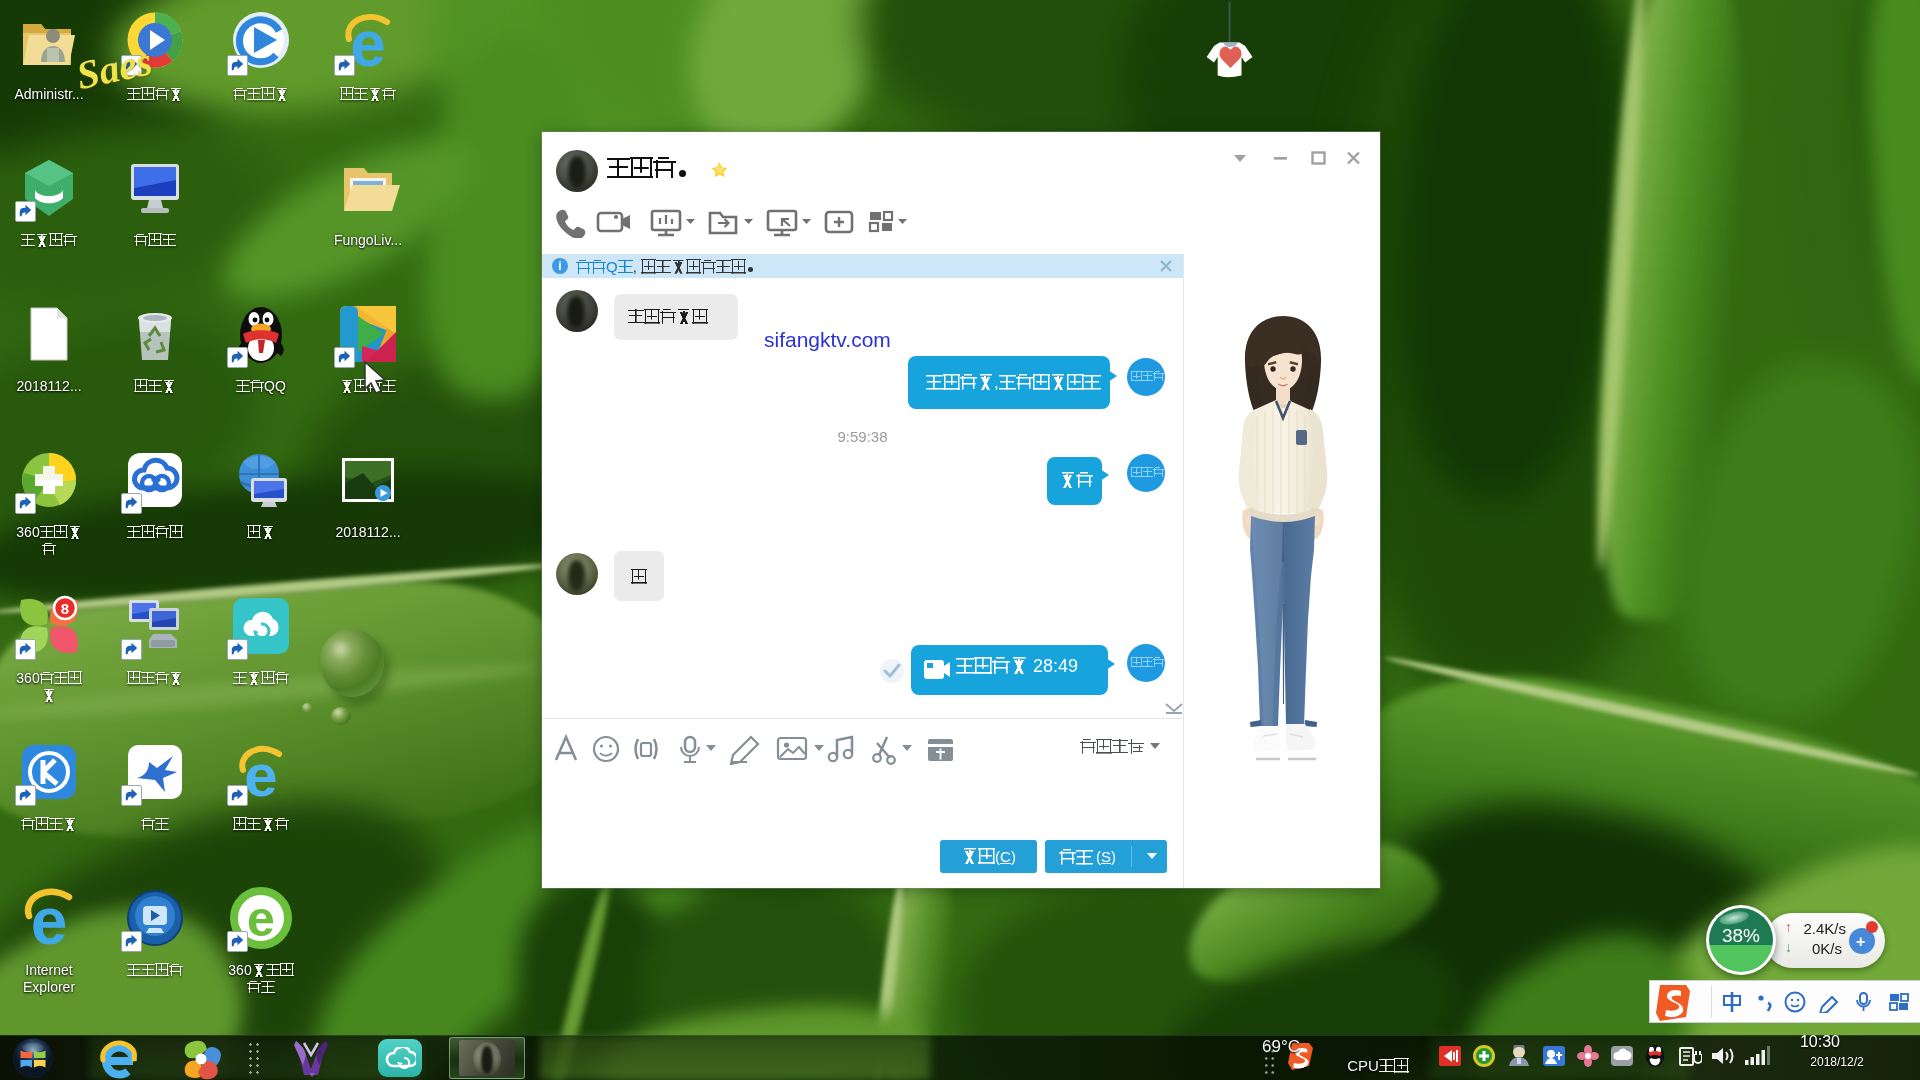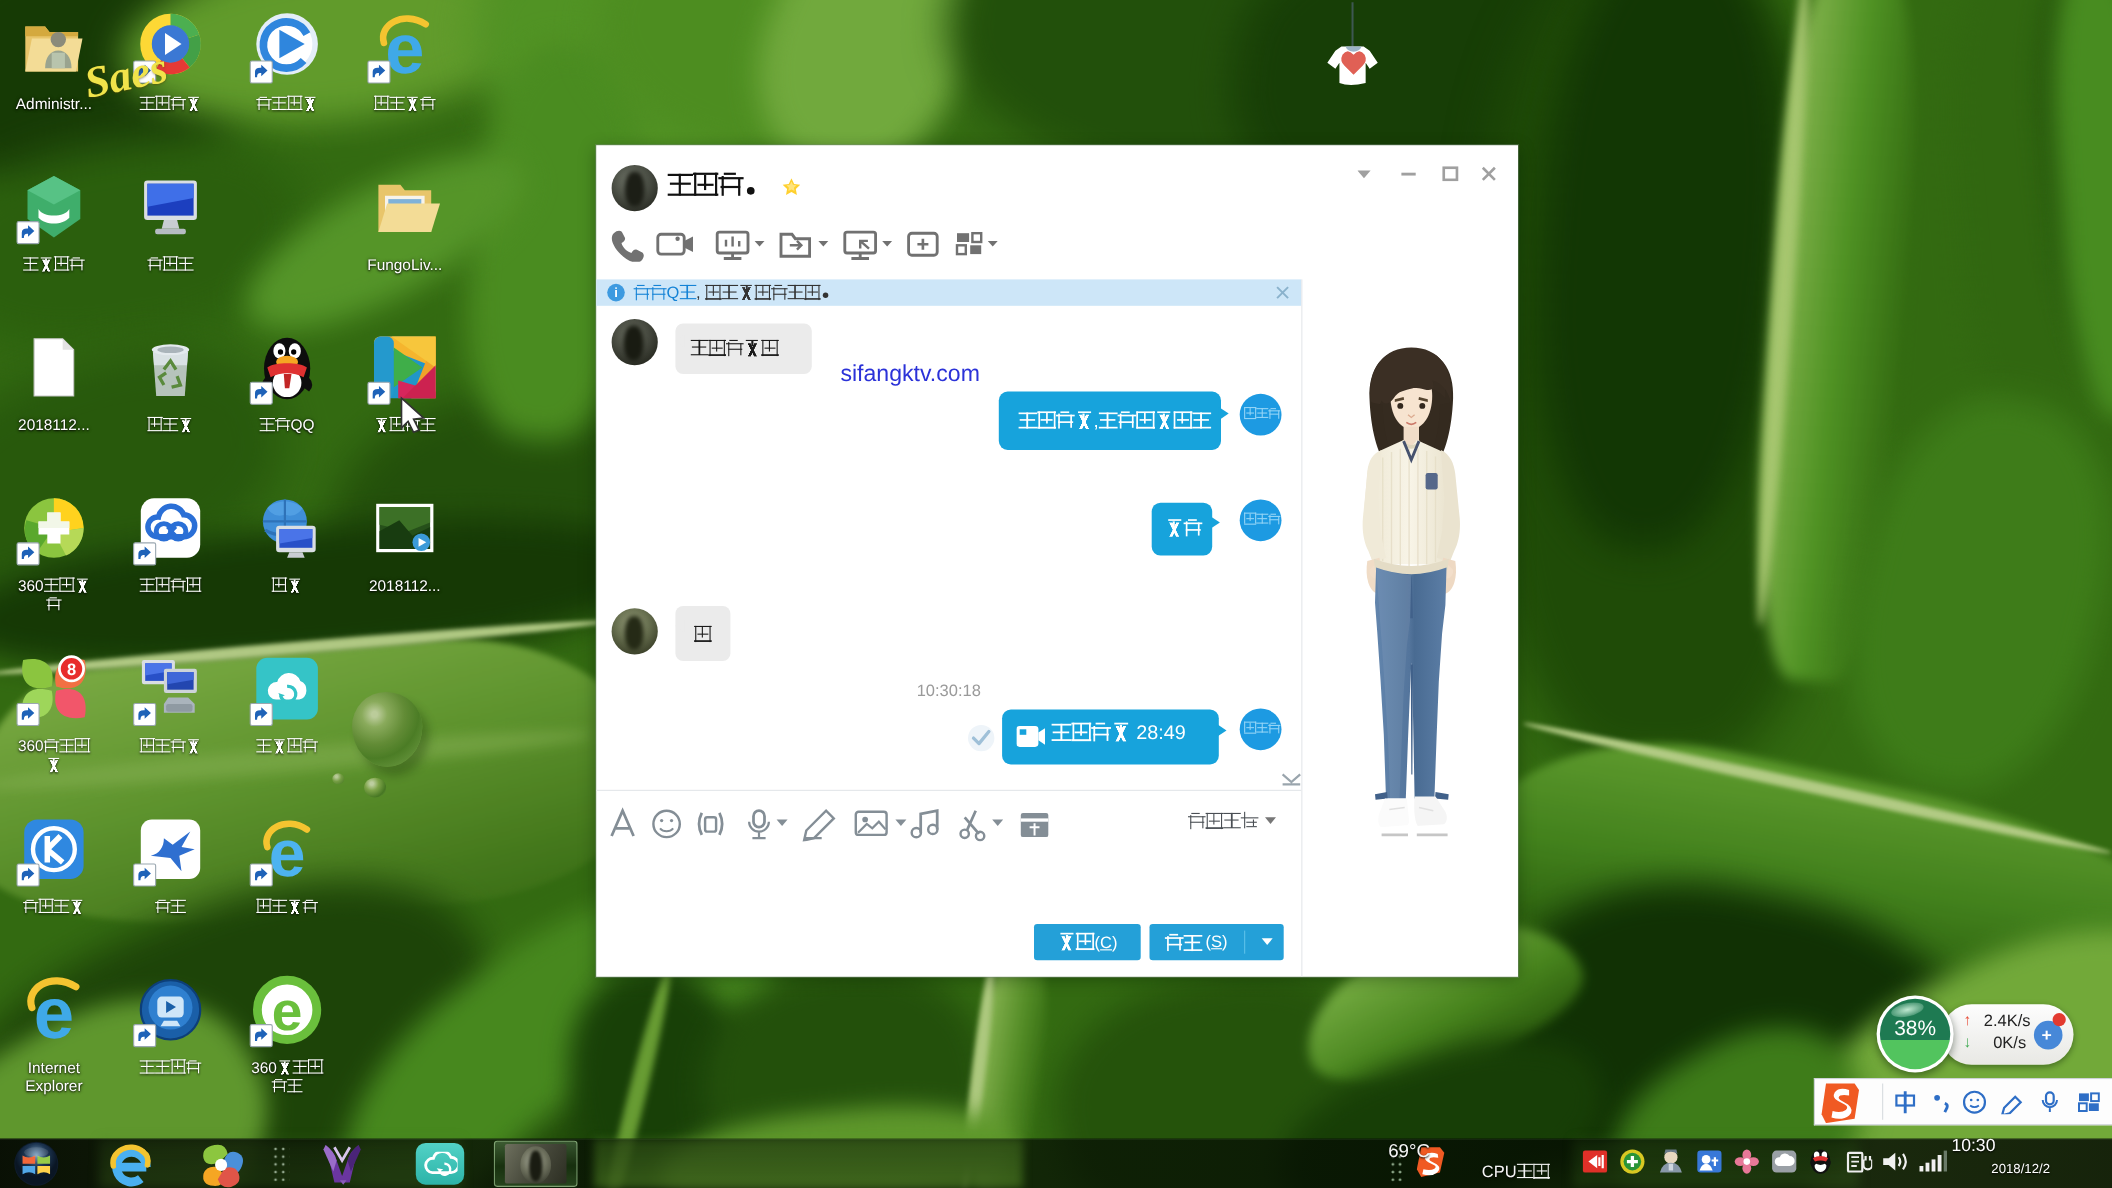--- a/index.html
+++ b/index.html
@@ -444,33 +444,33 @@
  <div style="position:absolute;left:72px;top:162px;width:124px;height:46px;background:#ebebeb;border-radius:7px"></div>
  <div style="position:absolute;left:66px;top:172px;width:0;height:0;border:6px solid transparent;border-right:8px solid #ebebeb"></div>
  <div style="position:absolute;left:86px;top:176px;font-size:16px;color:#1a1a1a;--c:#1a1a1a"><span class="hz ha"></span><span class="hz hb"></span><span class="hz hc"></span><span class="hz hd"></span><span class="hz hb"></span></div>
  <div style="position:absolute;left:222px;top:196px;font-size:21px;color:#2b32d8">sifangktv.com</div>
  <div style="position:absolute;left:366px;top:224px;width:202px;height:53px;background:#17a3dc;border-radius:8px"></div>
  <div style="position:absolute;left:566px;top:238px;width:0;height:0;border:6px solid transparent;border-left:9px solid #17a3dc"></div>
  <div style="position:absolute;left:384px;top:241px;font-size:17px;color:#fff;--c:#fff"><span class="hz ha"></span><span class="hz hb"></span><span class="hz hc"></span><span class="hz hd"></span>,<span class="hz ha"></span><span class="hz hc"></span><span class="hz hb"></span><span class="hz hd"></span><span class="hz hb"></span><span class="hz ha"></span></div>
  <div style="position:absolute;left:585px;top:226px;width:38px;height:38px;border-radius:50%;background:#1d9ae2;overflow:hidden">
         <div style="position:absolute;left:4px;top:12px;font-size:11px;color:#93d4f6;--c:#93d4f6"><span class="hz hb"></span><span class="hz ha"></span><span class="hz hc"></span></div>
       </div>
+ <div style="position:absolute;left:0;top:296px;width:641px;text-align:center;font-size:15px;color:#9a9a9a">9:59:38</div>
  <div style="position:absolute;left:505px;top:325px;width:55px;height:48px;background:#17a3dc;border-radius:8px"></div>
  <div style="position:absolute;left:558px;top:337px;width:0;height:0;border:6px solid transparent;border-left:9px solid #17a3dc"></div>
  <div style="position:absolute;left:517px;top:339px;font-size:17px;color:#fff;--c:#fff"><span class="hz hd"></span><span class="hz hc"></span></div>
  <div style="position:absolute;left:585px;top:322px;width:38px;height:38px;border-radius:50%;background:#1d9ae2;overflow:hidden">
         <div style="position:absolute;left:4px;top:12px;font-size:11px;color:#93d4f6;--c:#93d4f6"><span class="hz hb"></span><span class="hz ha"></span><span class="hz hc"></span></div>
       </div>
  <div style="position:absolute;left:14px;top:421px;width:42px;height:42px;border-radius:50%;background:radial-gradient(circle at 45% 35%,#99a07e 0%,#687050 42%,#3a3f28 80%);overflow:hidden">
         <div style="position:absolute;left:12px;top:7px;width:17px;height:31px;background:#252a16;border-radius:45%;filter:blur(2px)"></div>
       </div>
  <div style="position:absolute;left:72px;top:419px;width:50px;height:50px;background:#ebebeb;border-radius:7px"></div>
  <div style="position:absolute;left:66px;top:431px;width:0;height:0;border:6px solid transparent;border-right:8px solid #ebebeb"></div>
  <div style="position:absolute;left:89px;top:436px;font-size:16px;color:#1a1a1a;--c:#1a1a1a"><span class="hz hb"></span></div>
- <div style="position:absolute;left:0;top:488px;width:641px;text-align:center;font-size:15px;color:#9a9a9a">10:30:18</div>
  <svg style="position:absolute;left:336px;top:525px" width="28" height="28" viewBox="0 0 28 28">
         <circle cx="14" cy="14" r="12" fill="#eef4f9"></circle>
         <path d="M7 14l5 5 9-11" fill="none" stroke="#9fc0d8" stroke-width="3" stroke-linecap="round" stroke-linejoin="round"></path>
       </svg>
  <div style="position:absolute;left:369px;top:513px;width:197px;height:50px;background:#17a3dc;border-radius:8px"></div>
  <div style="position:absolute;left:564px;top:526px;width:0;height:0;border:6px solid transparent;border-left:9px solid #17a3dc"></div>
  <svg style="position:absolute;left:382px;top:527px" width="26" height="21" viewBox="0 0 26 21">
         <rect x="0" y="1" width="20" height="19" rx="3" fill="#fff"></rect>
         <rect x="3" y="4" width="6" height="5" fill="#17a3dc"></rect>
         <path d="M20 7l6-4v15l-6-4z" fill="#fff"></path>
@@ -738,14 +738,14 @@
     </svg>
 <svg style="position:absolute;left:1744px;top:1044px" width="26" height="24" viewBox="0 0 26 24">
       <g fill="#f0f0f0">
         <rect x="1" y="16" width="3.5" height="5"></rect>
         <rect x="6.5" y="13" width="3.5" height="8"></rect>
         <rect x="12" y="10" width="3.5" height="11"></rect>
         <rect x="17.5" y="6" width="3.5" height="15"></rect>
         <rect x="23" y="2" width="3" height="19" fill="#6a7a68"></rect>
       </g>
     </svg>
-<div style="position:absolute;left:1774px;top:1033px;width:120px;text-align:left;font-size:16px;color:#fff;text-shadow:0 1px 2px #000">10:30</div>
+<div style="position:absolute;left:1720px;top:1033px;width:120px;text-align:right;font-size:16px;color:#fff;text-shadow:0 1px 2px #000">10:30</div>
 <div style="position:absolute;left:1774px;top:1055px;width:126px;text-align:center;font-size:12px;color:#fff;text-shadow:0 1px 2px #000">2018/12/2</div>
 </div>
 </body></html>

